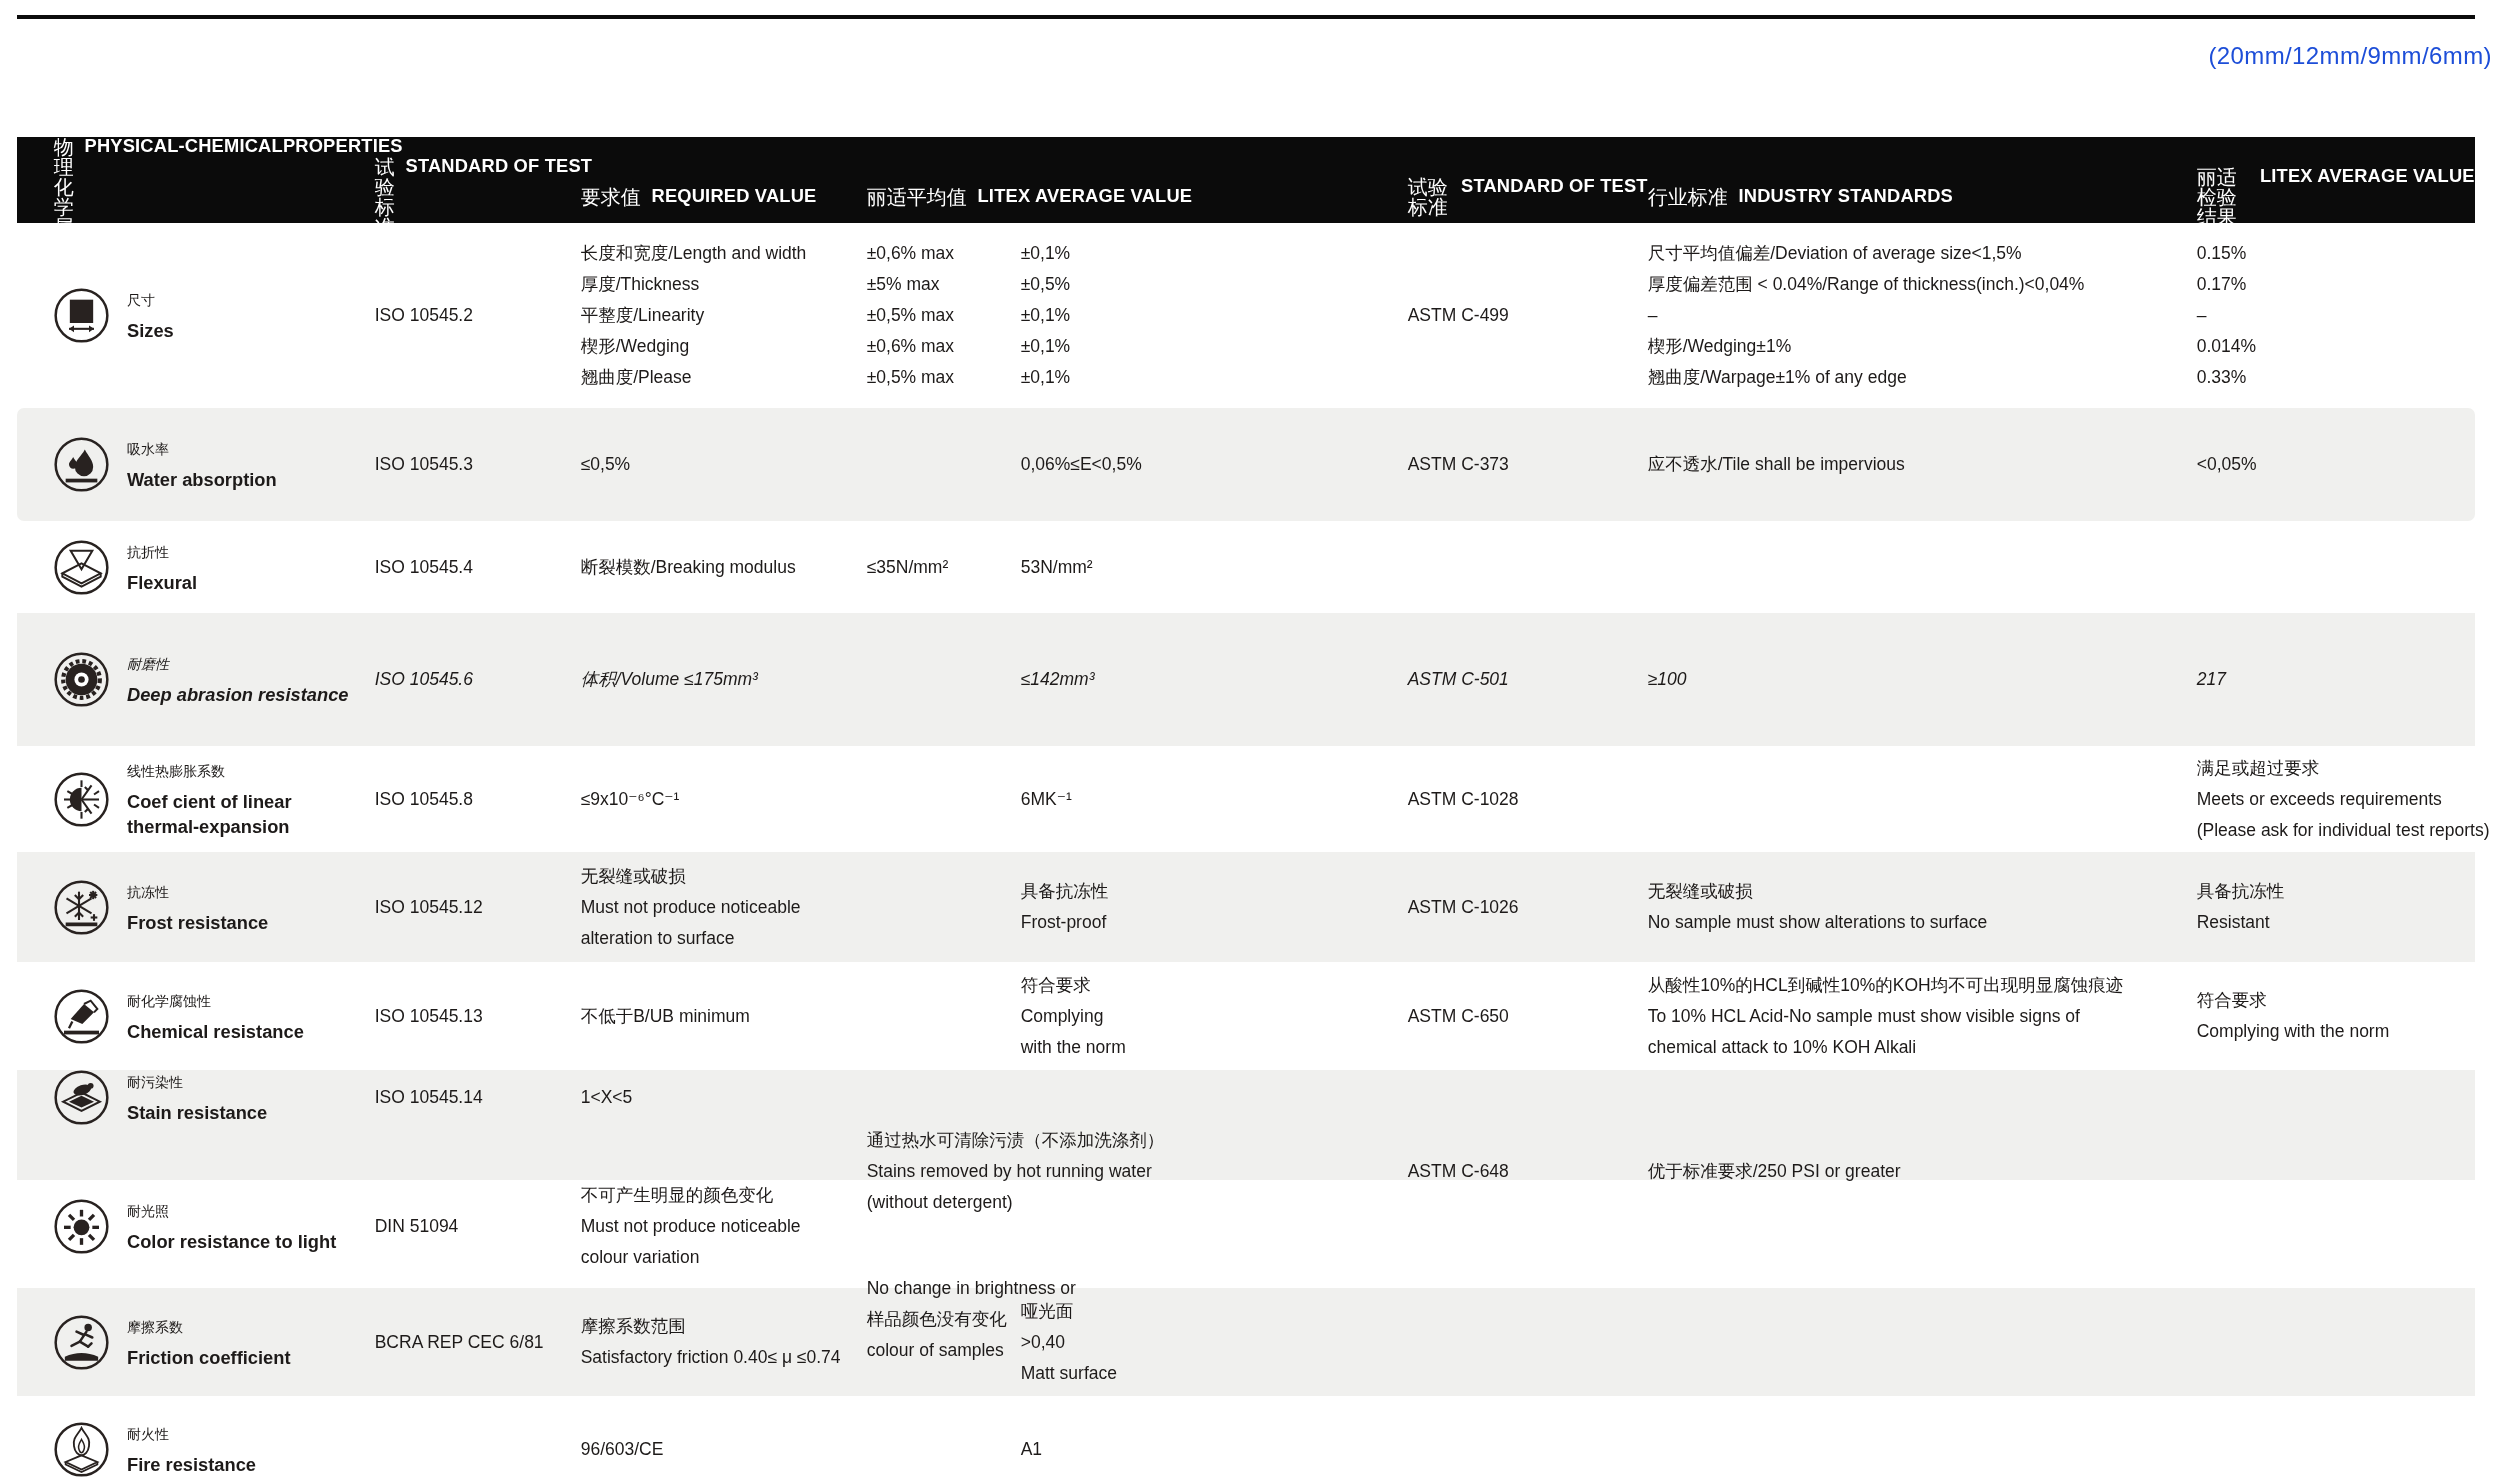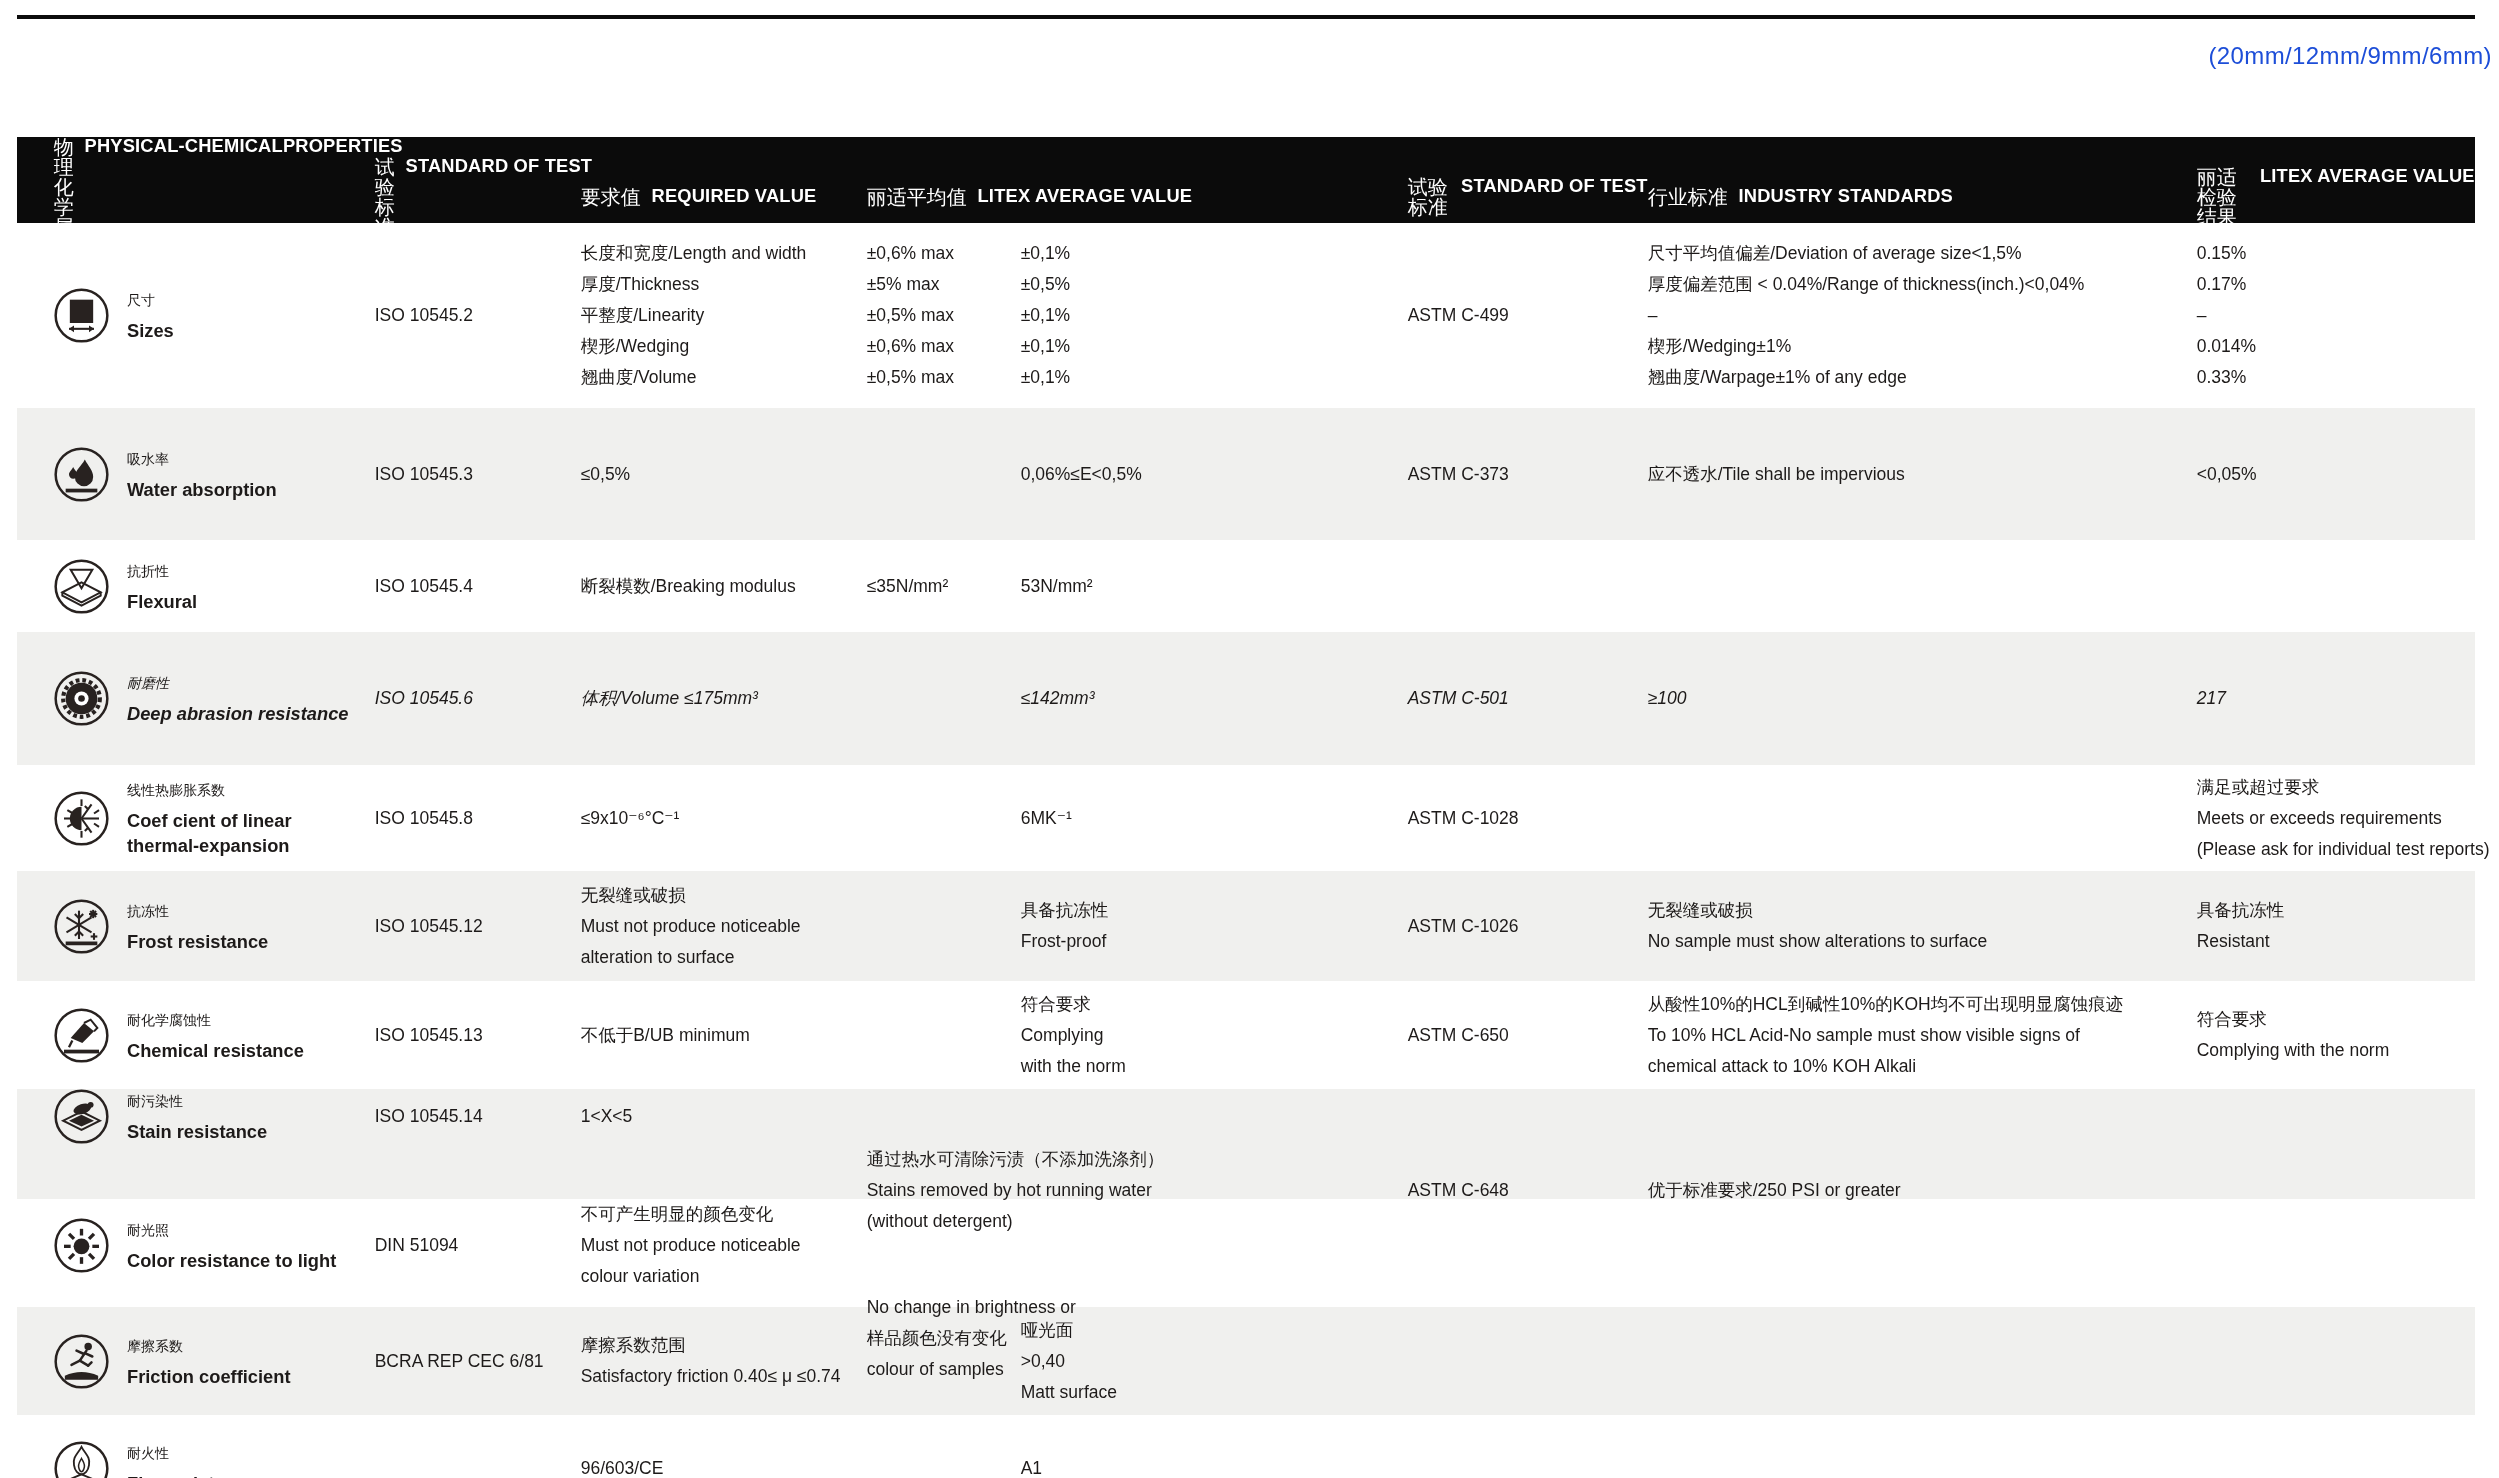--- a/index.html
+++ b/index.html
@@ -27,21 +27,21 @@
   .th-req{grid-column:3;}
   .th-litex{grid-column:4 / 6;}
   .th-std2{grid-column:6;}
   .th-industry{grid-column:7;}
   .th-result{grid-column:8;}
 
   
   .row{height:108px;align-items:center;background:#ffffff;}
   #rows .row:nth-child(even){background:#f0f0ee;}
   [data-name="row-sizes"]{height:185px;}
-  [data-name="row-water-absorption"]{height:132px;}
+  [data-name="row-water-absorption"]{height:113px;border-radius:7px;}
   [data-name="row-flexural"]{height:92px;}
   [data-name="row-deep-abrasion-resistance"]{height:133px;font-style:italic;}
   [data-name="row-linear-thermal-expansion"]{height:106px;}
   [data-name="row-frost-resistance"]{height:110px;}
   [data-name="row-stain-resistance"]{height:110px;}
   [data-name="row-fire-resistance"]{height:106px;}
 
   .cell{min-width:0;overflow:visible;font-size:17.5px;}
   .ln{line-height:31px;white-space:nowrap;}
   .cell-prop{grid-column:1;display:flex;align-items:center;gap:18.3px;padding-left:37px;}
@@ -118,21 +118,21 @@
             </div>
           </div>
           <div class="cell cell-std1" data-name="standard-of-test-cell">
             <div class="ln" data-name="text-line">ISO 10545.2</div>
           </div>
           <div class="cell cell-reqname" data-name="required-value-name-cell">
             <div class="ln" data-name="text-line">长度和宽度/Length and width</div>
             <div class="ln" data-name="text-line">厚度/Thickness</div>
             <div class="ln" data-name="text-line">平整度/Linearity</div>
             <div class="ln" data-name="text-line">楔形/Wedging</div>
-            <div class="ln" data-name="text-line">翘曲度/Volume</div>
+            <div class="ln" data-name="text-line">翘曲度/Please</div>
           </div>
           <div class="cell cell-reqval" data-name="required-value-cell">
             <div class="ln" data-name="text-line">±0,6% max</div>
             <div class="ln" data-name="text-line">±5% max</div>
             <div class="ln" data-name="text-line">±0,5% max</div>
             <div class="ln" data-name="text-line">±0,6% max</div>
             <div class="ln" data-name="text-line">±0,5% max</div>
           </div>
           <div class="cell cell-litex" data-name="litex-average-cell">
             <div class="ln" data-name="text-line">±0,1%</div>

